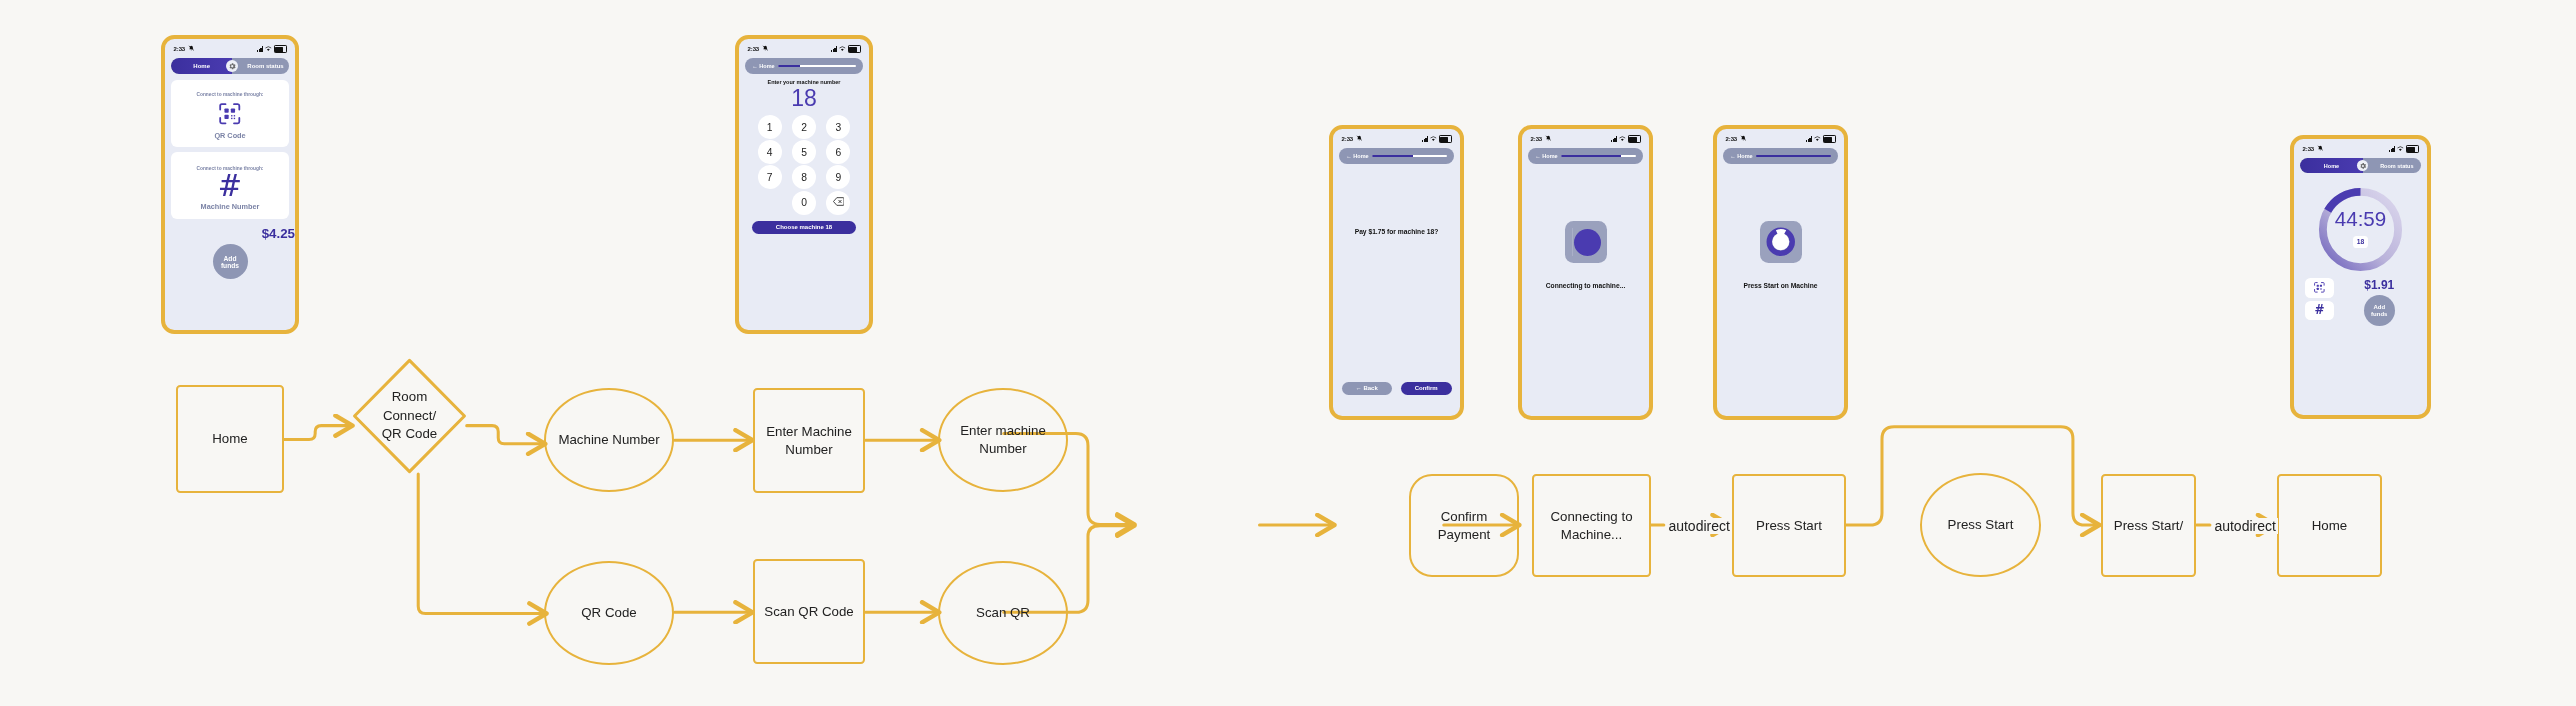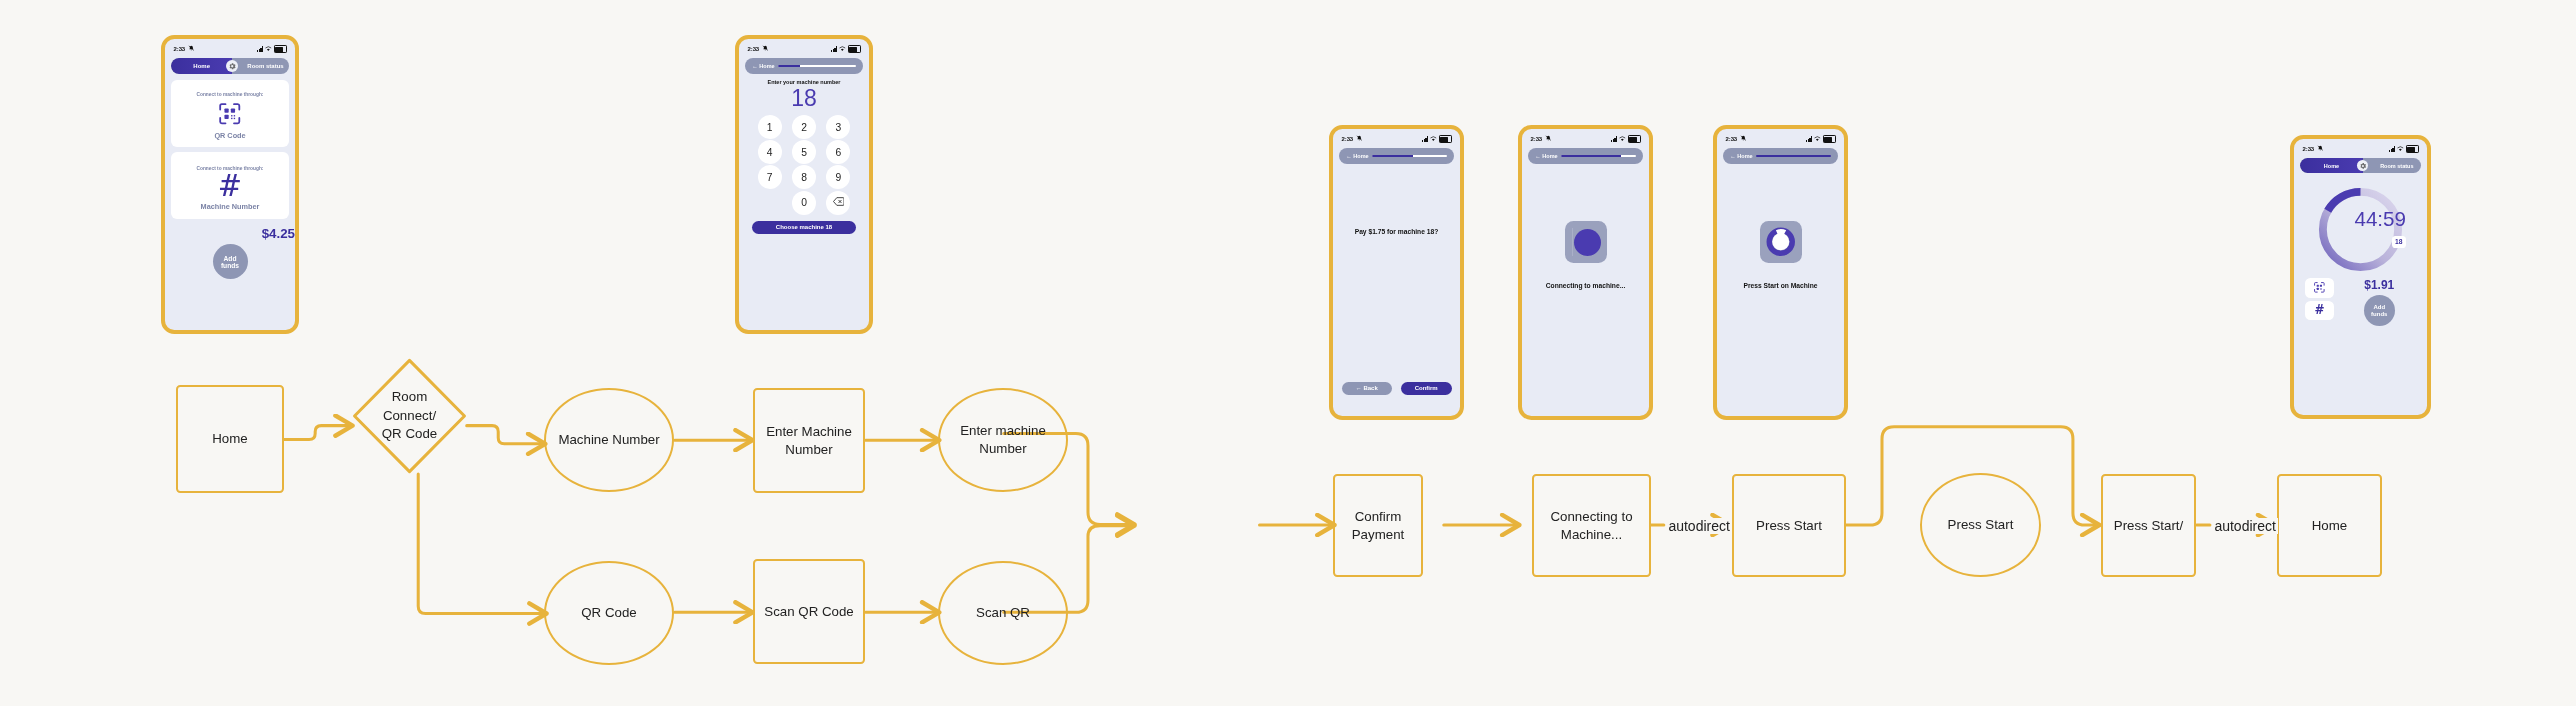--- a/index.html
+++ b/index.html
@@ -96,21 +96,21 @@
   .qtext{text-align:center;color:#111;font-weight:bold;}
   .btnrow{display:flex;align-items:center;justify-content:space-between;}
   .btn{border-radius:606px;color:#fff;font-weight:bold;display:flex;align-items:center;justify-content:center;}
   .btn.back{background:#8e96b4;}
   .btn.confirm{background:#3b2f9e;}
 
   .machine-icon{background:#9aa1bd;border-radius:8.5px;display:flex;align-items:center;justify-content:center;position:relative;}
   .drum{background:#4a3bb0;border-radius:50%;}
   .status-label{text-align:center;color:#111;font-weight:bold;}
 
-  .timer-wrap{position:relative;display:flex;align-items:center;justify-content:flex-end;}
+  .timer-wrap{position:relative;display:flex;align-items:center;justify-content:center;}
   .timer-txt{position:absolute;color:#4a3bb0;font-weight:400;line-height:1;}
   .timer-chip{position:absolute;background:#fff;border-radius:3.6px;color:#3b2f9e;font-weight:bold;display:flex;align-items:center;justify-content:center;}
   .tilebtn{background:#fff;border-radius:5.5px;display:flex;align-items:center;justify-content:center;color:#3b2f9e;}
 
   
   .flow{position:absolute;left:0;top:0;width:2576px;height:707px;}
   .node{
     position:absolute;box-sizing:border-box;
     border:2.4px solid #e7b33c;
     display:flex;align-items:center;justify-content:center;
@@ -204,21 +204,21 @@
 
 <div class="node ellipse" style="left:938px;top:561px;width:130px;height:104px;">
   <span class="lbl">Scan QR</span>
 </div>
 
 <div class="node rect" style="left:753px;top:559px;width:112px;height:105px;">
   <span class="lbl">Scan QR Code</span>
 </div>
 
 
-<div class="node rect" style="left:1333px;top:474px;width:90px;height:103px;">
+<div class="node rect" style="left:1409px;top:474px;width:110px;height:103px;border-radius:23px;">
   <span class="lbl">Confirm Payment</span>
 </div>
 
 <div class="node rect" style="left:1532px;top:474px;width:119px;height:103px;">
   <span class="lbl">Connecting to Machine...</span>
 </div>
 
 <div class="node rect" style="left:1732px;top:474px;width:114px;height:103px;">
   <span class="lbl">Press Start</span>
 </div>

